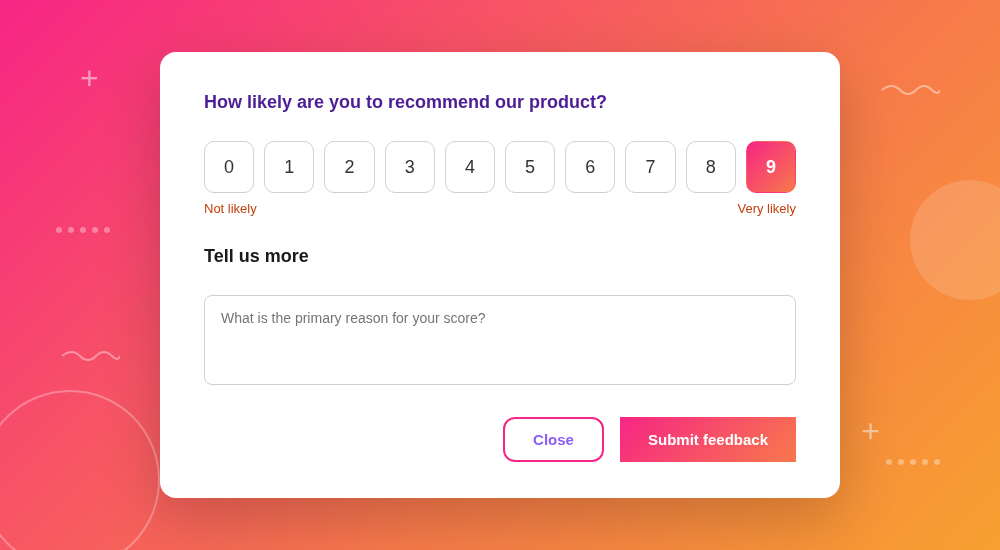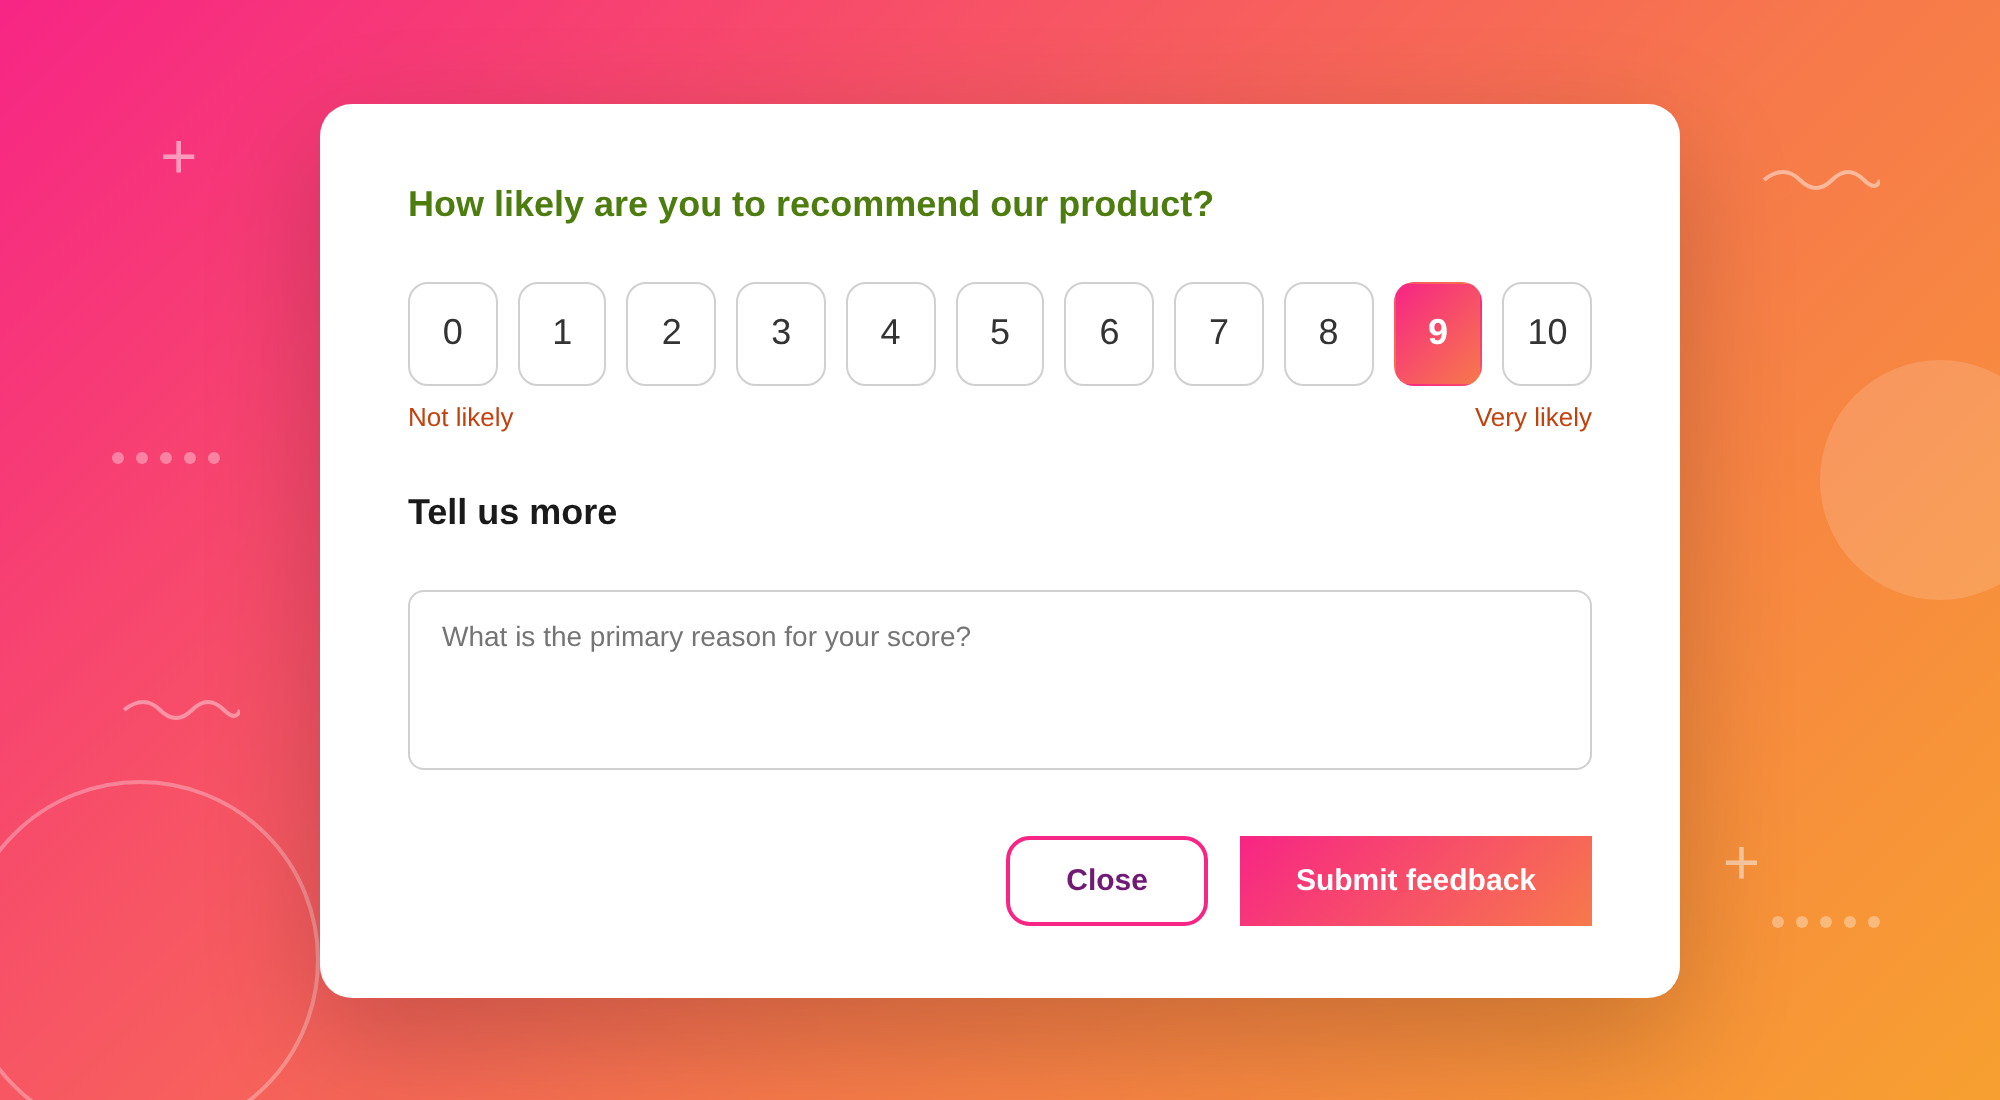--- a/index.html
+++ b/index.html
@@ -67,21 +67,21 @@
       padding: 40px 44px 36px 44px;
       width: 680px;
       box-shadow: 0 20px 60px rgba(0,0,0,0.2);
       position: relative;
       z-index: 10;
     }
 
     .modal-question {
       font-size: 18px;
       font-weight: 700;
-      color: #4d7c0f;
+      color: #4c1d95;
       margin-bottom: 28px;
     }
 
     .nps-row {
       display: flex;
       gap: 10px;
       margin-bottom: 8px;
     }
 
     .nps-btn {
@@ -140,21 +140,21 @@
       display: flex;
       justify-content: flex-end;
       gap: 16px;
     }
 
     .btn-close {
       padding: 12px 28px;
       border-radius: 12px;
       border: 2px solid #f72585;
       background: transparent;
-      color: #701a75;
+      color: #8b5cf6;
       font-size: 15px;
       font-weight: 600;
       cursor: pointer;
       font-family: inherit;
     }
 
     .btn-submit {
       padding: 12px 28px;
       border-radius: 0;
       border: none;
@@ -215,21 +215,20 @@
       <button class="nps-btn">0</button>
       <button class="nps-btn">1</button>
       <button class="nps-btn">2</button>
       <button class="nps-btn">3</button>
       <button class="nps-btn">4</button>
       <button class="nps-btn">5</button>
       <button class="nps-btn">6</button>
       <button class="nps-btn">7</button>
       <button class="nps-btn">8</button>
       <button class="nps-btn selected">9</button>
-      <button class="nps-btn">10</button>
     </div>
 
   <div class="nps-labels">
     <span>Not likely</span>
     <span>Very likely</span>
   </div>
 
   <div class="section-label">Tell us more</div>
 
   <textarea class="feedback-textarea" placeholder="What is the primary reason for your score?" style=""></textarea>

